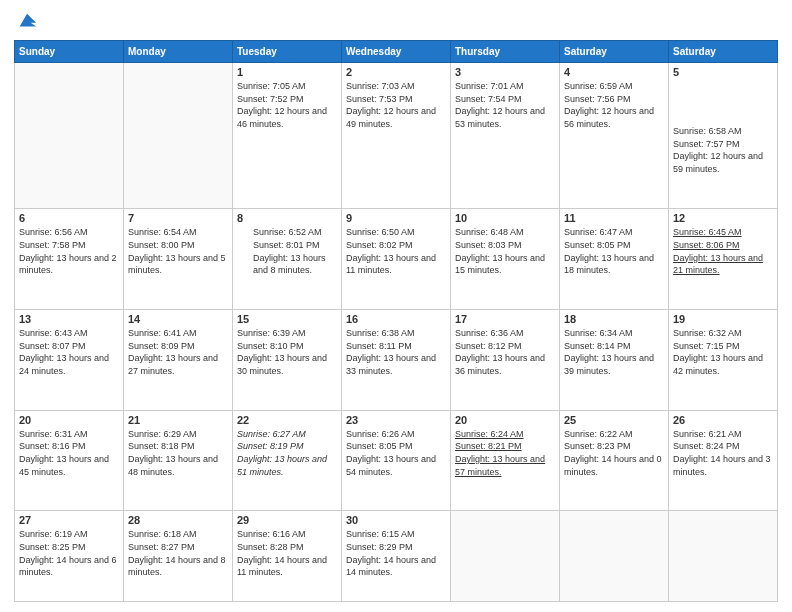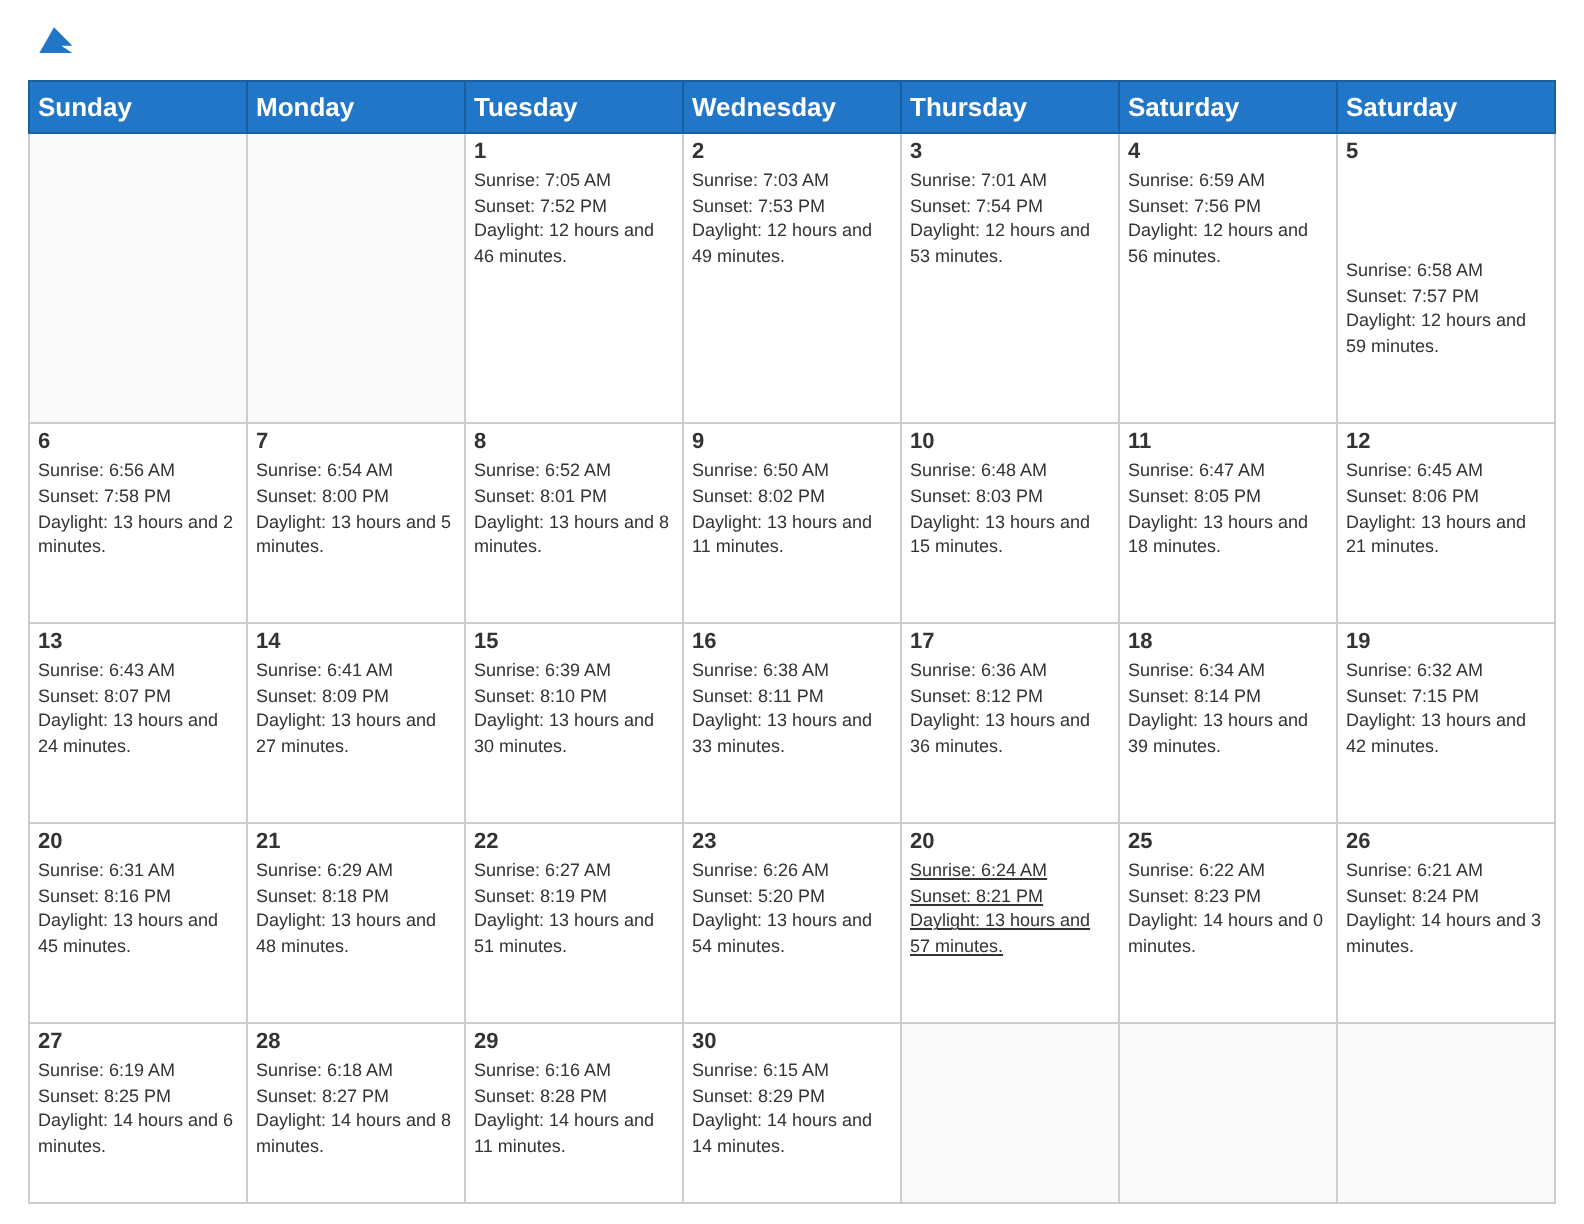--- a/index.html
+++ b/index.html
@@ -58,21 +58,21 @@
     .calendar {
       flex: 1;
       border: 1px solid #ccc;
       border-collapse: collapse;
       width: 100%;
       table-layout: fixed;
     }
     .calendar th {
       background-color: #2176c7;
       color: #fff;
-      font-size: 13px;
+      font-size: 10px;
       font-weight: bold;
       padding: 5px 4px;
       text-align: left;
       border: 1px solid #1a5fa0;
     }
     .calendar td {
       border: 1px solid #ccc;
       vertical-align: top;
       padding: 3px 4px;
       font-size: 9.5px;
@@ -174,21 +174,21 @@
 Daylight: 13 hours and 2 minutes.</div>
           </td>
           <td>
             <span class="day-number">7</span>
             <div class="day-info" style="white-space: pre-line;">Sunrise: 6:54 AM
 Sunset: 8:00 PM
 Daylight: 13 hours and 5 minutes.</div>
           </td>
           <td>
             <span class="day-number">8</span>
-            <div class="day-info" style="white-space: pre-line;">Sunrise: 6:52 AM
+            <div class="day-info" style="white-space: pre-line; margin-left: 16px;">Sunrise: 6:52 AM
 Sunset: 8:01 PM
 Daylight: 13 hours and 8 minutes.</div>
           </td>
           <td>
             <span class="day-number">9</span>
             <div class="day-info" style="white-space: pre-line;">Sunrise: 6:50 AM
 Sunset: 8:02 PM
 Daylight: 13 hours and 11 minutes.</div>
           </td>
           <td>
@@ -198,21 +198,21 @@
 Daylight: 13 hours and 15 minutes.</div>
           </td>
           <td>
             <span class="day-number">11</span>
             <div class="day-info" style="white-space: pre-line;">Sunrise: 6:47 AM
 Sunset: 8:05 PM
 Daylight: 13 hours and 18 minutes.</div>
           </td>
           <td>
             <span class="day-number">12</span>
-            <div class="day-info" style="white-space: pre-line;">Sunrise: 6:45 AM
+            <div class="day-info" style="white-space: pre-line; text-decoration: underline;">Sunrise: 6:45 AM
 Sunset: 8:06 PM
 Daylight: 13 hours and 21 minutes.</div>
           </td>
         </tr>
         <tr>
           <td>
             <span class="day-number">13</span>
             <div class="day-info" style="white-space: pre-line;">Sunrise: 6:43 AM
 Sunset: 8:07 PM
 Daylight: 13 hours and 24 minutes.</div>
@@ -262,28 +262,28 @@
 Daylight: 13 hours and 45 minutes.</div>
           </td>
           <td>
             <span class="day-number">21</span>
             <div class="day-info" style="white-space: pre-line;">Sunrise: 6:29 AM
 Sunset: 8:18 PM
 Daylight: 13 hours and 48 minutes.</div>
           </td>
           <td>
             <span class="day-number">22</span>
-            <div class="day-info" style="white-space: pre-line;">Sunrise: 6:27 AM
+            <div class="day-info" style="white-space: pre-line; font-style: italic;">Sunrise: 6:27 AM
 Sunset: 8:19 PM
 Daylight: 13 hours and 51 minutes.</div>
           </td>
           <td>
             <span class="day-number">23</span>
             <div class="day-info" style="white-space: pre-line;">Sunrise: 6:26 AM
-Sunset: 5:20 PM
+Sunset: 8:05 PM
 Daylight: 13 hours and 54 minutes.</div>
           </td>
           <td>
             <span class="day-number">20</span>
             <div class="day-info" style="white-space: pre-line; text-decoration: underline;">Sunrise: 6:24 AM
 Sunset: 8:21 PM
 Daylight: 13 hours and 57 minutes.</div>
           </td>
           <td>
             <span class="day-number">25</span>

